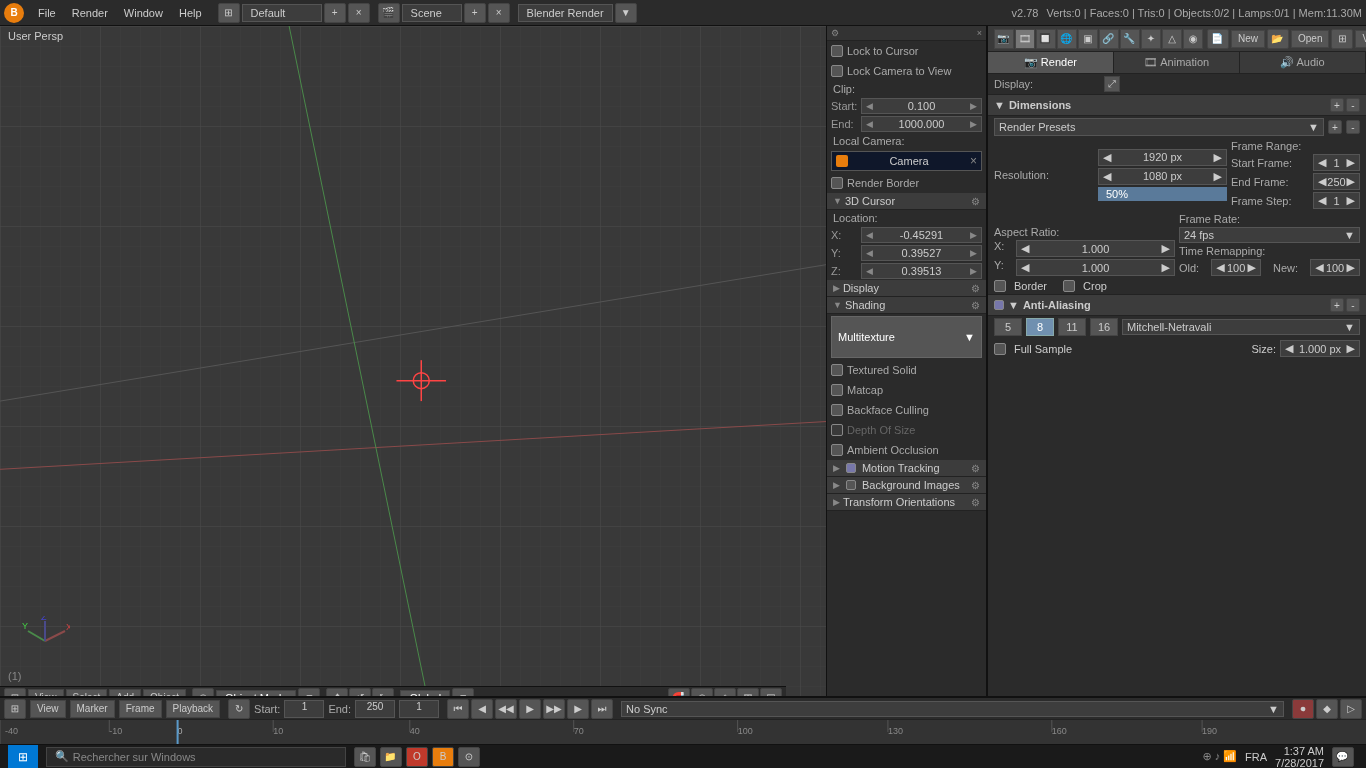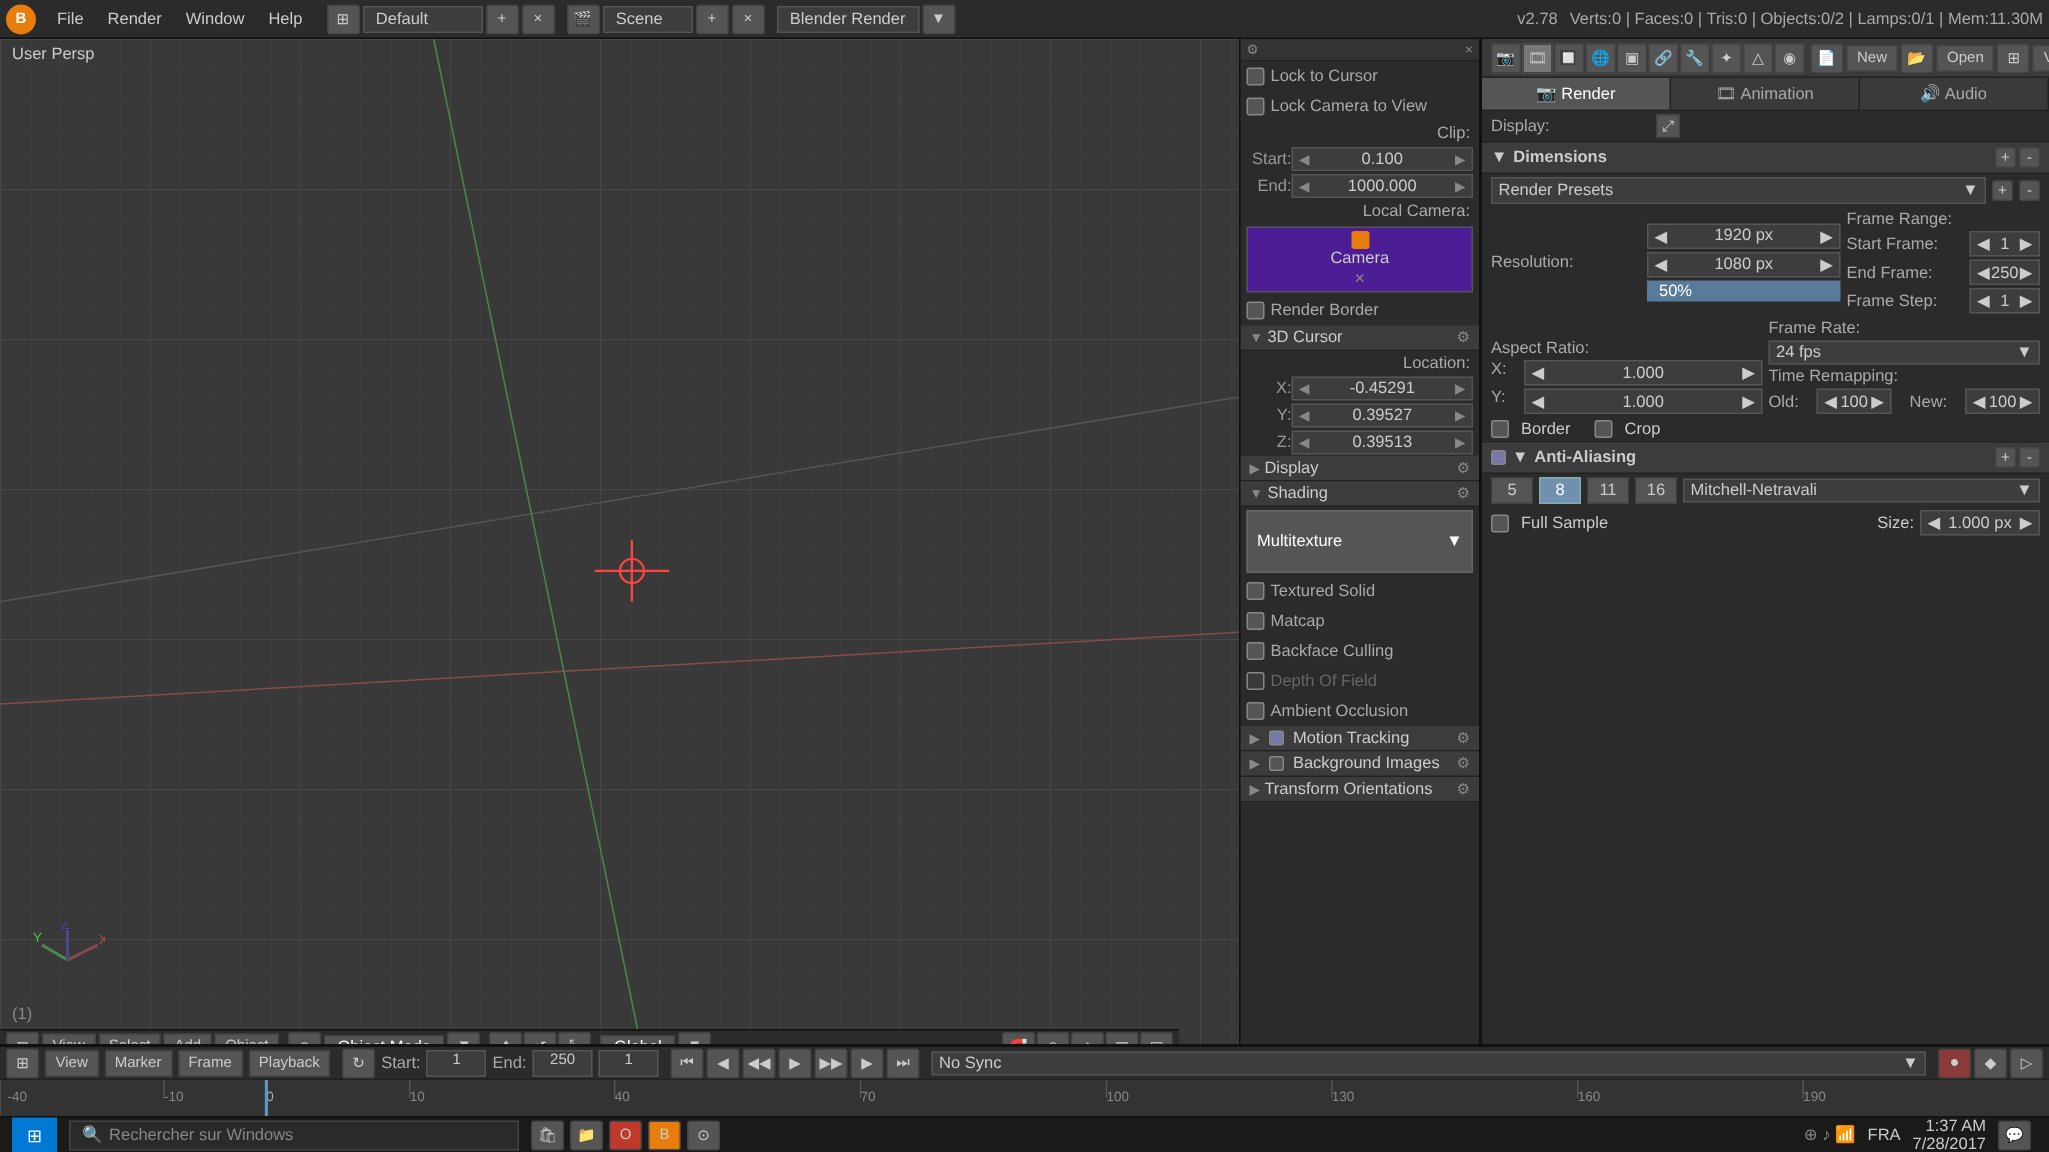--- a/index.html
+++ b/index.html
@@ -99,28 +99,27 @@
       border: 1px solid #555;
       color: #ccc;
       font-size: 11px;
       padding: 1px 4px;
       display: flex;
       align-items: center;
       justify-content: space-between;
     }
     .field-value .arrow-l, .field-value .arrow-r { color: #888; font-size: 9px; }
     .camera-box {
-      background: #4c1d95;
+      background: #0f172a;
       border: 1px solid #555;
       margin: 2px 4px;
       display: flex;
       align-items: center;
       justify-content: space-between;
       padding: 2px 4px;
-      flex-direction: column;
     }
     .camera-icon { width: 12px; height: 12px; background: #e87d0d; border-radius: 2px; display: inline-block; }
 
     
     #viewport-bottom {
       height: 22px;
       background: #2b2b2b;
       display: flex;
       align-items: center;
       padding: 0 4px;
@@ -403,21 +402,21 @@
     <div class="icon-btn">▼</div>
   </div>
 
   <div class="top-bar-sep"></div>
   <div class="header-info">v2.78</div>
   <div class="header-info" style="margin-left:8px;">Verts:0 | Faces:0 | Tris:0 | Objects:0/2 | Lamps:0/1 | Mem:11.30M</div>
 </div>
 
 <div id="main-layout" style="display:flex;flex-direction:row;height:calc(768px - 26px - 60px);">
 
-  <div style="flex:1;display:flex;flex-direction:row;position:relative;text-align:right;">
+  <div style="flex:1;display:flex;flex-direction:row;position:relative;">
 
     <div id="viewport" style="flex:1;position:relative;background:#393939;overflow:hidden;">
       <div id="viewport-label" style="position:absolute;top:4px;left:8px;font-size:11px;color:#ccc;z-index:5;">User Persp</div>
 
       <svg class="grid-svg" xmlns="http://www.w3.org/2000/svg">
         <defs>
           <pattern id="smallGrid" width="20" height="20" patternUnits="userSpaceOnUse">
             <path d="M 20 0 L 0 0 0 20" fill="none" stroke="#454545" stroke-width="0.5"></path>
           </pattern>
           <pattern id="grid" width="100" height="100" patternUnits="userSpaceOnUse">
@@ -551,21 +550,21 @@
       <div class="panel-row">
         <span class="checkbox"></span>
         <label>Matcap</label>
       </div>
       <div class="panel-row">
         <span class="checkbox"></span>
         <label>Backface Culling</label>
       </div>
       <div class="panel-row">
         <span class="checkbox" style="background:#3a3a3a;"></span>
-        <label style="color:#666;">Depth Of Field</label>
+        <label style="color:#666;">Depth Of Size</label>
       </div>
       <div class="panel-row">
         <span class="checkbox"></span>
         <label>Ambient Occlusion</label>
       </div>
 
       <div class="collapse-row">
         <span class="tri">▶</span>
         <span class="checkbox checked" style="width:10px;height:10px;margin:0 3px;"></span>
         <span class="row-title">Motion Tracking</span>

